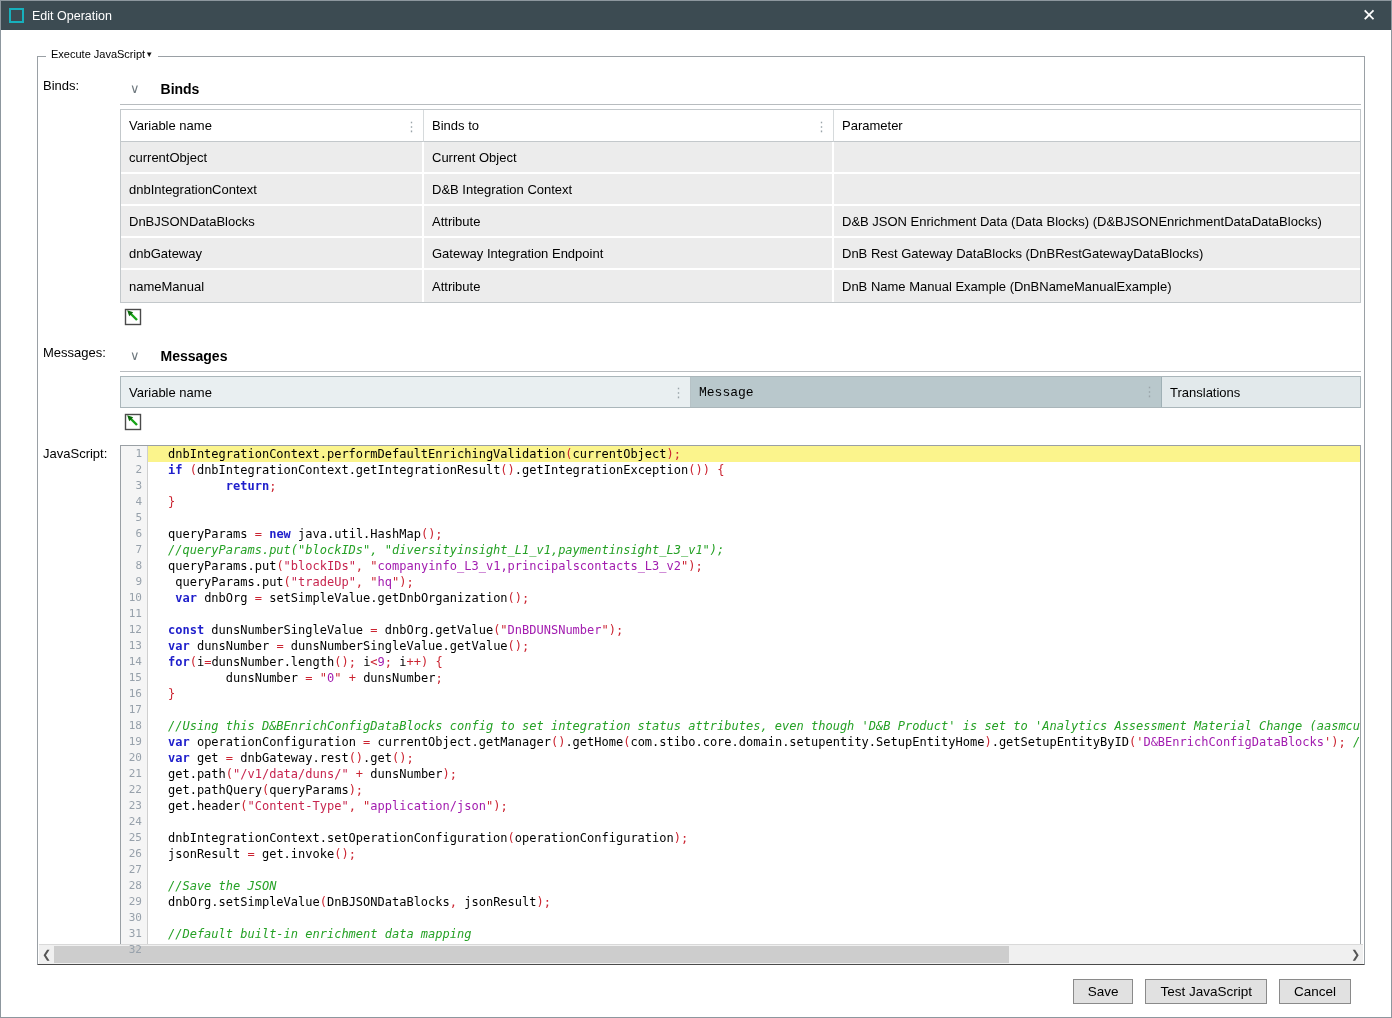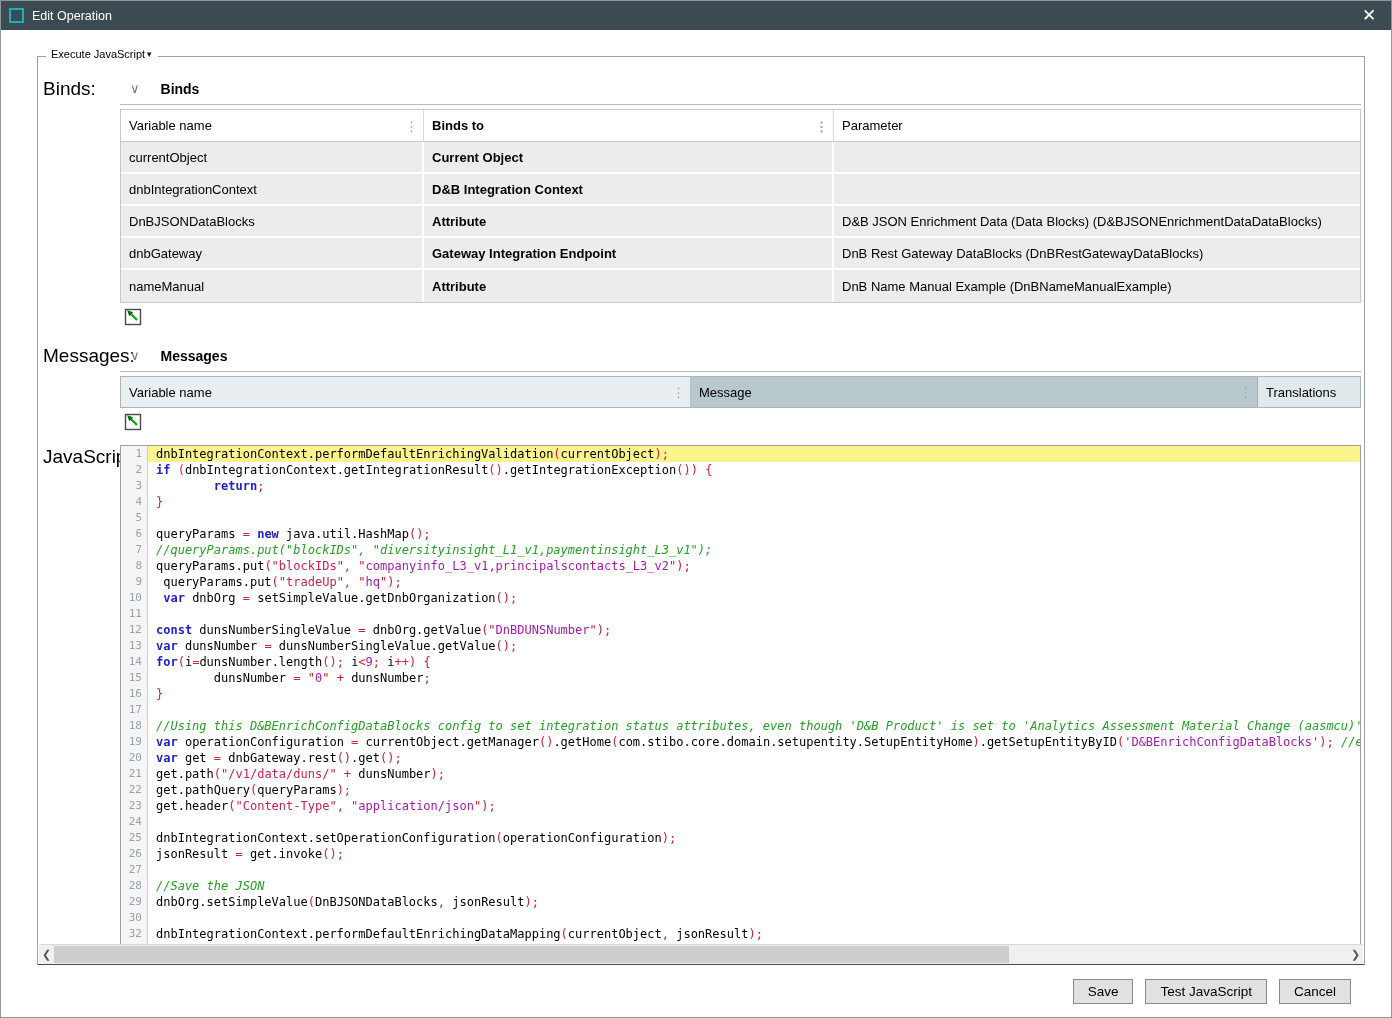--- a/index.html
+++ b/index.html
@@ -19,21 +19,21 @@
               justify-content:center; cursor:pointer; }
 
   
   .fieldset { position:absolute; left:36px; top:55px; width:1328px; height:910px;
               border:1px solid #9aa0a5; border-bottom:2px solid #4a4a4a; background:#fff; }
   .legend { position:absolute; top:-9px; left:8px; background:#fff; padding:0 5px;
             font-size:11px; color:#000; display:flex; align-items:center; cursor:pointer; }
   .legend .caret { font-size:8px; color:#111; }
 
   .frow { display:flex; align-items:flex-start; }
-  .flabel { width:82px; flex:0 0 82px; font-size:19px; color:#000; padding-left:5px; padding-top:3px; }
+  .flabel { width:82px; flex:0 0 82px; font-size:13px; color:#000; padding-left:5px; padding-top:3px; }
   .fcontent { flex:1 1 auto; min-width:0; padding-right:3px; }
 
   .section-header { display:flex; align-items:center; gap:9px; padding:6px 0 7px 10px;
                     border-bottom:1px solid #b8bcbf; cursor:pointer; }
   .section-header .chev { color:#6e787e; font-size:13px; line-height:10px; }
   .section-header .sect-title { font-weight:bold; font-size:14px; color:#000;margin-left:12px; }
 
   
   table.grid { width:100%; border-collapse:separate; border-spacing:0; margin-top:4px;
                table-layout:fixed; border:1px solid #c3c8cb; }
@@ -42,41 +42,41 @@
                   border-bottom:1px solid #c3c8cb; position:relative; }
   table.grid th .dots { position:absolute; right:5px; top:50%; transform:translateY(-50%);
                         color:#9aa4a9; font-size:13px; cursor:pointer; }
   table.grid td { background:#ececec; font-size:13px; color:#000; height:32px;
                   padding:0 8px; border-right:2px solid #fff; border-bottom:2px solid #fff;
                   overflow:hidden; white-space:nowrap; }
   table.grid td:last-child, table.grid th:last-child { border-right:none; }
   table.grid tr:last-child td { border-bottom:none;margin-top:42px; }
 
   #binds-table th:nth-child(1), #binds-table td:nth-child(1) { width:303px; }
-  #binds-table th:nth-child(2), #binds-table td:nth-child(2) { width:410px;font-weight:bold; }
+  #binds-table th:nth-child(2), #binds-table td:nth-child(2) { width:410px; }
 
   #messages-table th:nth-child(1) { width:570px; background:#e9eff1; border-right:1px solid #b6c2c6; }
-  #messages-table th:nth-child(2) { width:567px; background:#b9c8cc; border-right:1px solid #9fb0b5; }
+  #messages-table th:nth-child(2) { width:471px; background:#b9c8cc; border-right:1px solid #9fb0b5;font-family:Liberation Mono, monospace; }
   #messages-table th:nth-child(3) { background:#e2e9eb; }
   #messages-table th { height:30px; border-bottom:none; }
   #messages-table { border:1px solid #aab6ba; }
 
   .add-btn { display:inline-block; margin:4px 0 0 4px; width:19px; height:19px;
              background:none; border:none; padding:0; cursor:pointer; }
 
   
   .editor { position:relative; margin-top:2px; width:100%; height:516px;
             border:1px solid #9aa0a5; background:#fff; overflow:hidden;
             font-family:"DejaVu Sans Mono", monospace; font-size:12px; cursor:text; }
   .gutterbg { position:absolute; left:0; top:0; bottom:0; width:27px; background:#f5f5f5;
               border-right:1px solid #cfcfcf; }
   .line { position:relative; display:flex; height:16px; line-height:16px; white-space:pre; }
   .line .ln { flex:0 0 27px; width:27px; text-align:right; padding-right:6px;
               color:#97a1ab; font-size:11px; line-height:16px; z-index:1; }
-  .line .code { flex:1 1 auto; min-width:0; padding-left:8px; overflow:hidden; white-space:pre; }
+  .line .code { flex:1 1 auto; min-width:0; padding-left:20px; overflow:hidden; white-space:pre; }
   .line.hl .code { background:#fbf48c; }
   .tk-k { color:#1e1ecb; font-weight:bold; }
   .tk-t { color:#000000; }
   .tk-p { color:#cb2431; }
   .tk-s { color:#c7254e; }
   .tk-m { color:#a21caf; }
   .tk-c { color:#25a125; font-style:italic; }
 
   
   .hscroll { position:absolute; left:1px; right:1px; bottom:0; height:20px;
@@ -233,20 +233,21 @@
             <div class="line"><span class="ln">21</span><span class="code"><span class="tk-t">get.path</span><span class="tk-p">(</span><span class="tk-s">"/v1/data/duns/"</span><span class="tk-t"> </span><span class="tk-p">+</span><span class="tk-t"> dunsNumber</span><span class="tk-p">);</span></span></div>
             <div class="line"><span class="ln">22</span><span class="code"><span class="tk-t">get.pathQuery</span><span class="tk-p">(</span><span class="tk-t">queryParams</span><span class="tk-p">);</span></span></div>
             <div class="line"><span class="ln">23</span><span class="code"><span class="tk-t">get.header</span><span class="tk-p">(</span><span class="tk-s">"Content-Type"</span><span class="tk-p">,</span><span class="tk-t"> </span><span class="tk-p">"</span><span class="tk-m">application/json</span><span class="tk-p">");</span></span></div>
             <div class="line"><span class="ln">24</span><span class="code"></span></div>
             <div class="line"><span class="ln">25</span><span class="code"><span class="tk-t">dnbIntegrationContext.setOperationConfiguration</span><span class="tk-p">(</span><span class="tk-t">operationConfiguration</span><span class="tk-p">);</span></span></div>
             <div class="line"><span class="ln">26</span><span class="code"><span class="tk-t">jsonResult </span><span class="tk-p">=</span><span class="tk-t"> get.invoke</span><span class="tk-p">();</span></span></div>
             <div class="line"><span class="ln">27</span><span class="code"></span></div>
             <div class="line"><span class="ln">28</span><span class="code"><span class="tk-c">//Save the JSON</span></span></div>
             <div class="line"><span class="ln">29</span><span class="code"><span class="tk-t">dnbOrg.setSimpleValue</span><span class="tk-p">(</span><span class="tk-t">DnBJSONDataBlocks</span><span class="tk-p">,</span><span class="tk-t"> jsonResult</span><span class="tk-p">);</span></span></div>
             <div class="line"><span class="ln">30</span><span class="code"></span></div>
+            <div class="line"><span class="ln">31</span><span class="code"><span class="tk-c">//Default built-in enrichment data mapping</span></span></div>
             <div class="line"><span class="ln">32</span><span class="code"><span class="tk-t">dnbIntegrationContext.performDefaultEnrichingDataMapping</span><span class="tk-p">(</span><span class="tk-t">currentObject</span><span class="tk-p">,</span><span class="tk-t"> jsonResult</span><span class="tk-p">);</span></span></div>
           </div>
       </div>
     </div>
 
     <div class="hscroll">
       <span class="hs-arrow hs-left">❮</span>
       <span class="hs-thumb"></span>
       <span class="hs-arrow hs-right">❯</span>
     </div>

